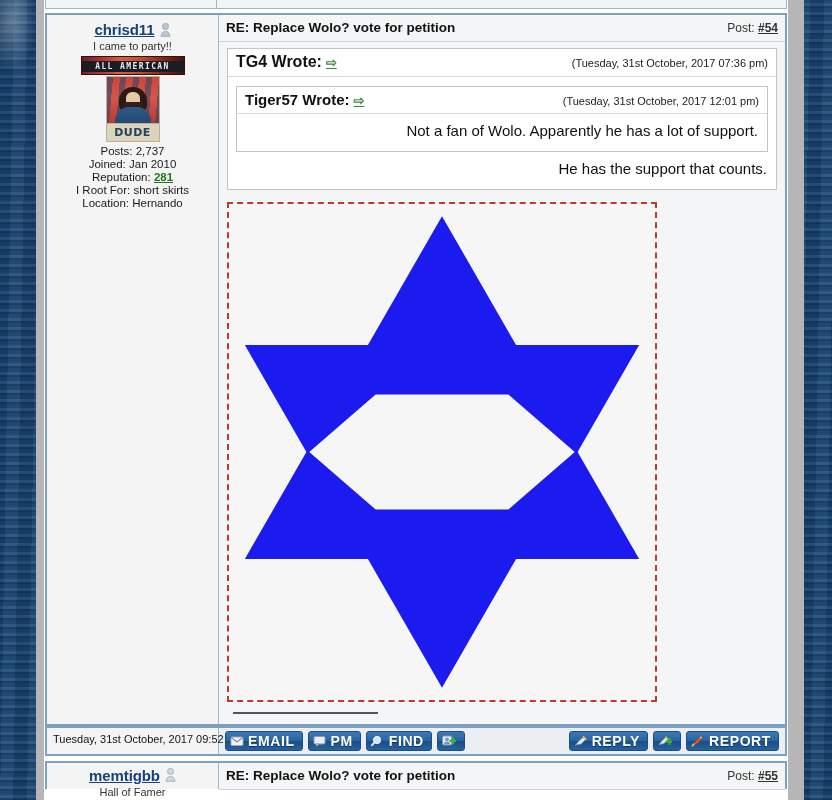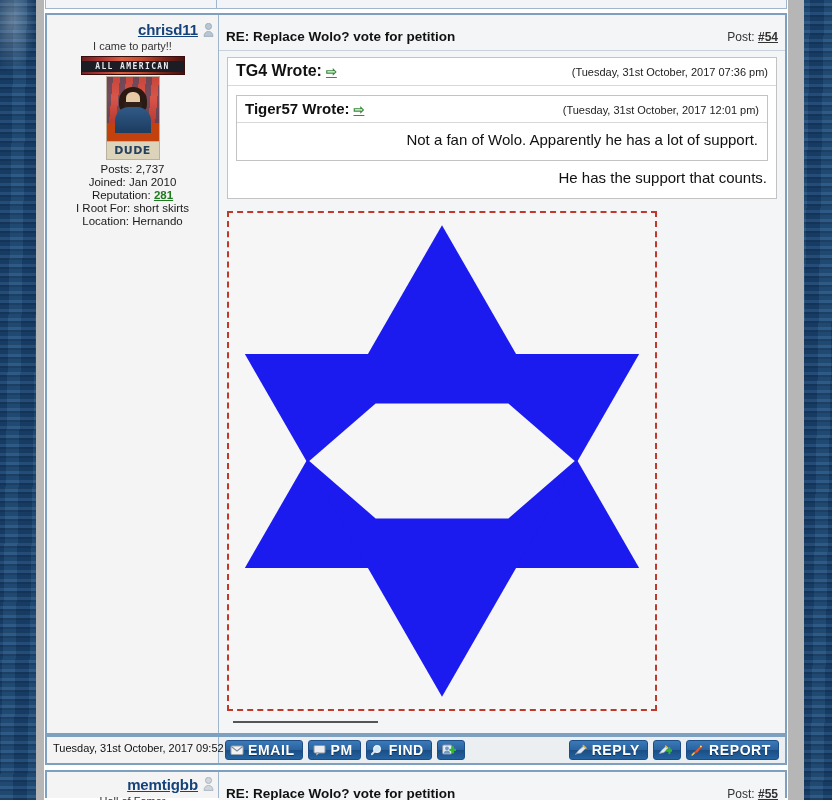--- a/index.html
+++ b/index.html
@@ -68,21 +68,21 @@
   .author-panel {
     width: 172px;
     flex: 0 0 172px;
     border-right: 1px solid #9fb6cc;
     background: #f4f4f4;
     text-align: center;
     padding: 6px 4px 0 4px;
     box-sizing: border-box;
   }
   .author-name-row {
-    display: flex; align-items: center; justify-content: flex-end;
+    display: flex; align-items: center; justify-content: center;
     gap: 5px;
     margin-bottom: 2px;
   }
   .author-name {
     font-size: 15px; font-weight: bold; color: #15427a;
     text-decoration: underline;
     letter-spacing: -0.1px;
   }
   .status-icon { display:block; width: 11px; height: 14px; }
   .author-title {
@@ -99,24 +99,24 @@
     position: absolute; left: 0; right: 0; top: 4px; height: 11px;
     background: #1c1c24;
   }
   .rank-banner .rank-text {
     position: absolute; left: 0; right: 0; top: 4px; height: 16px;
     line-height: 11px; font-size: 8px; font-weight: bold;
     letter-spacing: 1.4px; color: #e8e8ee;
     font-family: "DejaVu Sans Mono", monospace;
   }
   .avatar {
-    width: 54px; height: 84px; margin: 1px auto 3px auto;
+    width: 54px; height: 66px; margin: 1px auto 3px auto;
     position: relative; overflow: hidden;
     border: 1px solid #b9b0a0;
-    background: #c2410c;
+    background: #737373;
     box-sizing: border-box;
   }
   .avatar .av-sky { position:absolute; left:0; right:0; top:0; height:46px; background: linear-gradient(180deg,#c8453a 0%, #d8554a 45%, #b83a30 100%); }
   .avatar .av-sky::after{ content:""; position:absolute; left:0; top:0; width:100%; height:100%;
     background: repeating-linear-gradient(95deg, rgba(40,70,110,.55) 0 6px, rgba(200,70,60,0) 6px 13px);}
   .avatar .av-body { position:absolute; left:8px; right:8px; top:30px; height:26px; background: linear-gradient(180deg,#2f5a86,#1d3c60); border-radius: 14px 14px 0 0;}
   .avatar .av-hair { position:absolute; left:12px; right:12px; top:10px; height:26px; background:#2b1a12; border-radius: 14px 14px 8px 8px;}
   .avatar .av-face { position:absolute; left:19px; right:19px; top:15px; height:18px; background:#e8c9a6; border-radius: 8px 8px 9px 9px;}
   .avatar .av-beard{ position:absolute; left:17px; right:17px; top:25px; height:12px; background:#30201a; border-radius: 0 0 9px 9px;}
   .avatar .av-label{
@@ -137,21 +137,21 @@
   
   .post-main {
     flex: 1 1 auto;
     min-width: 0;
     background: #f4f5f6;
     display: flex;
     flex-direction: column;
   }
   .post-head {
     display: flex; align-items: baseline;
-    padding: 14px 7px 6px 7px;
+    padding: 5px 7px 6px 7px;
     background: #f4f5f6;
     border-bottom: 1px solid #c9d3dd;
   }
   .post-subject {
     font-size: 13.5px; font-weight: bold; color: #111;
     flex: 1 1 auto;
   }
   .post-number {
     font-size: 12px; color: #333; white-space: nowrap;
   }

